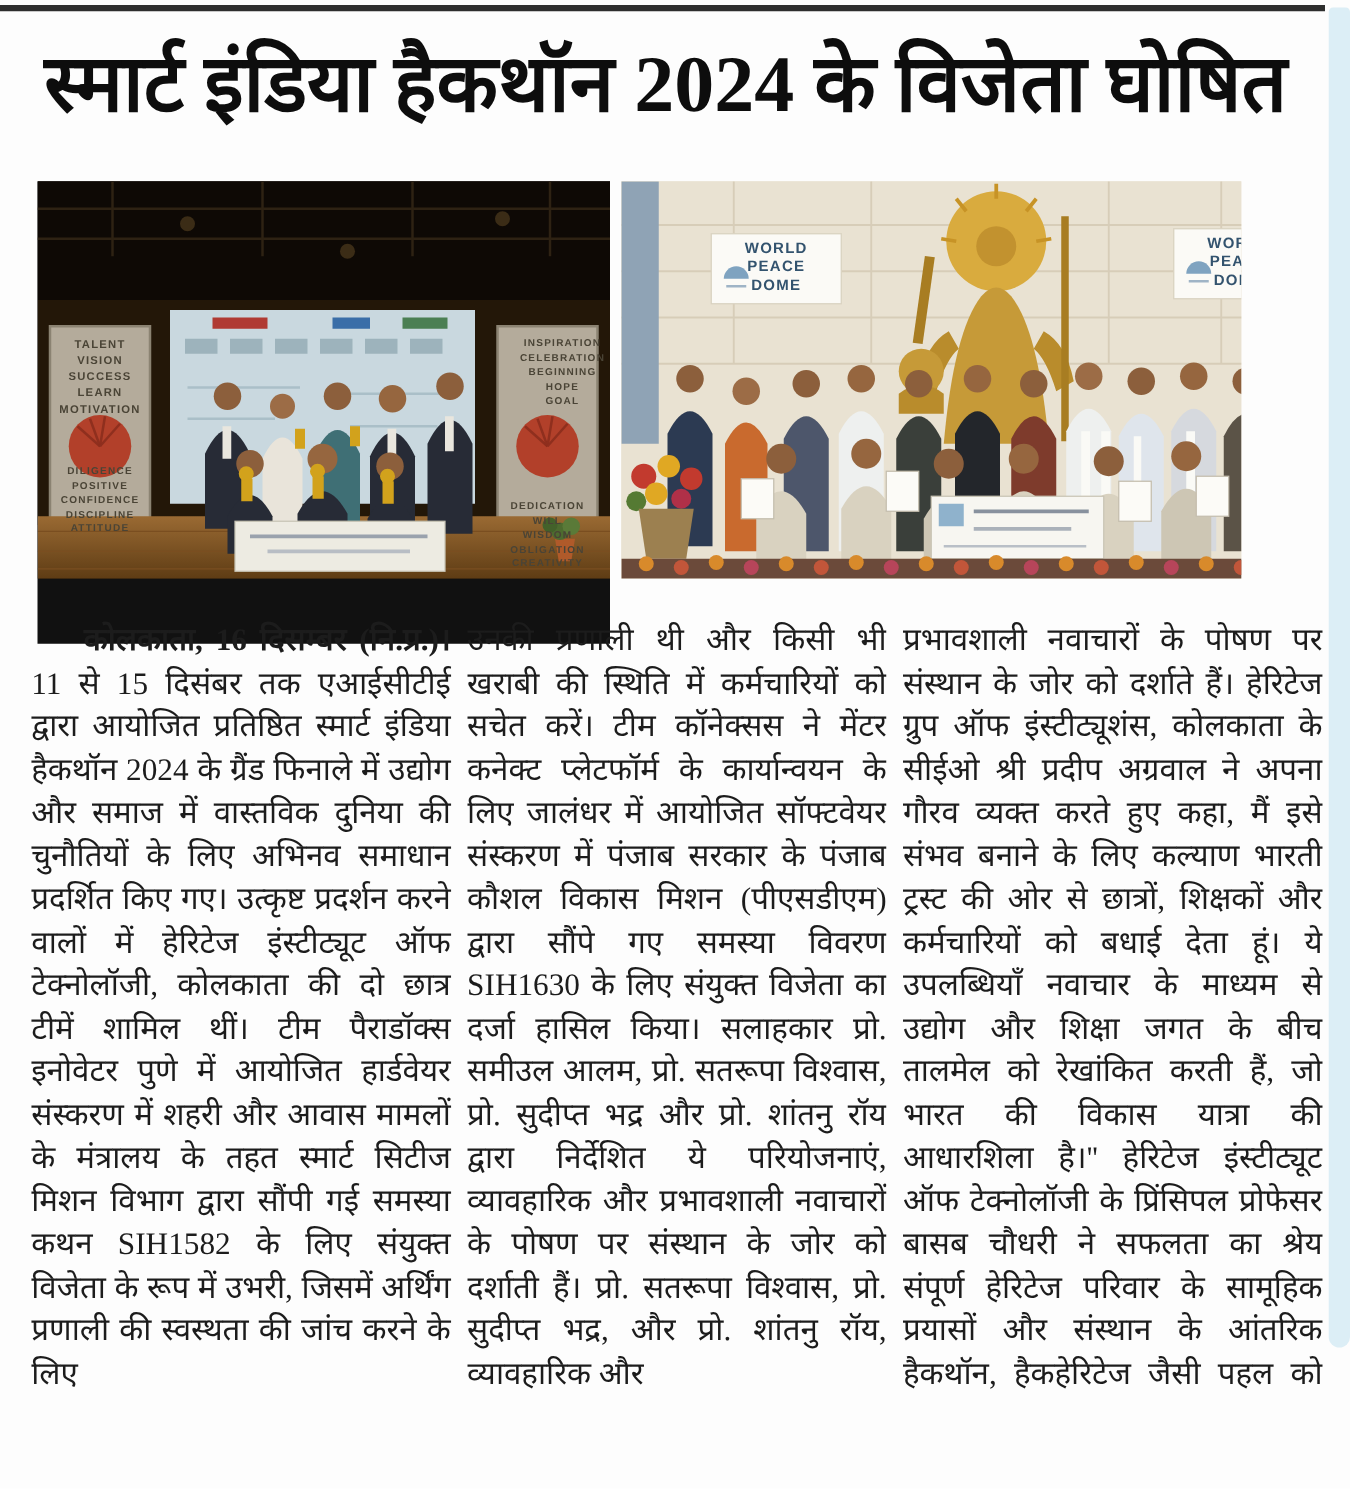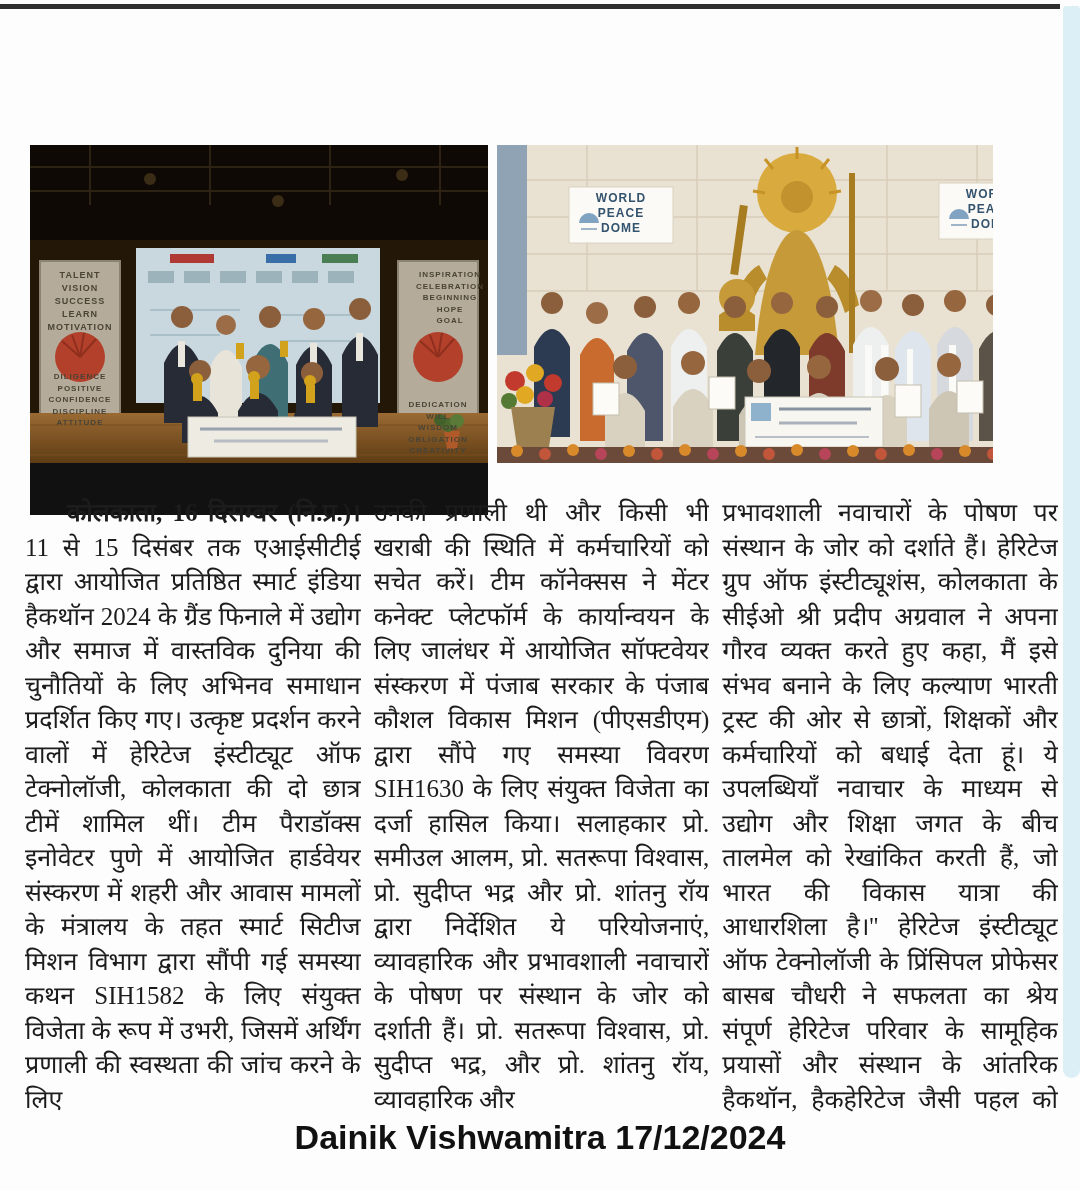--- a/index.html
+++ b/index.html
@@ -48,20 +48,21 @@
   }
 </style>
 </head>
 <body>
 
 <div class="page">
 
   <div class="top-rule"></div>
   <div class="edge-strip"></div>
 
+  <h1 class="headline">स्मार्ट इंडिया हैकथॉन 2024 के विजेता घोषित</h1>
 
   <div class="photo photo-left">
     <svg width="458" height="318" viewBox="0 0 458 318">
       <defs>
         <linearGradient id="floor" x1="0" y1="0" x2="0" y2="1">
           <stop offset="0" stop-color="#9a6a33"></stop>
             <stop offset="1" stop-color="#5e3c14"></stop>
         </linearGradient>
       </defs>
       <rect width="458" height="318" fill="#1a1108"></rect>
@@ -397,15 +398,14 @@
       <p class="indent"><span class="lead">कोलकाता, 16 दिसम्बर (नि.प्र.)।</span><span> 11 से 15 दिसंबर तक एआईसीटीई द्वारा आयोजित प्रतिष्ठित स्मार्ट इंडिया हैकथॉन 2024 के ग्रैंड फिनाले में उद्योग और समाज में वास्तविक दुनिया की चुनौतियों के लिए अभिनव समाधान प्रदर्शित किए गए। उत्कृष्ट प्रदर्शन करने वालों में हेरिटेज इंस्टीट्यूट ऑफ टेक्नोलॉजी, कोलकाता की दो छात्र टीमें शामिल थीं। टीम पैराडॉक्स इनोवेटर पुणे में आयोजित हार्डवेयर संस्करण में शहरी और आवास मामलों के मंत्रालय के तहत स्मार्ट सिटीज मिशन विभाग द्वारा सौंपी गई समस्या कथन SIH1582 के लिए संयुक्त विजेता के रूप में उभरी, जिसमें अर्थिंग प्रणाली की स्वस्थता की जांच करने के लिए</span></p>
     </div>
     <div class="col">
       <p><span>उनकी प्रणाली थी और किसी भी खराबी की स्थिति में कर्मचारियों को सचेत करें। टीम कॉनेक्सस ने मेंटर कनेक्ट प्लेटफॉर्म के कार्यान्वयन के लिए जालंधर में आयोजित सॉफ्टवेयर संस्करण में पंजाब सरकार के पंजाब कौशल विकास मिशन (पीएसडीएम) द्वारा सौंपे गए समस्या विवरण SIH1630 के लिए संयुक्त विजेता का दर्जा हासिल किया। सलाहकार प्रो. समीउल आलम, प्रो. सतरूपा विश्वास, प्रो. सुदीप्त भद्र और प्रो. शांतनु रॉय द्वारा निर्देशित ये परियोजनाएं, व्यावहारिक और प्रभावशाली नवाचारों के पोषण पर संस्थान के जोर को दर्शाती हैं। प्रो. सतरूपा विश्वास, प्रो. सुदीप्त भद्र, और प्रो. शांतनु रॉय, व्यावहारिक और</span></p>
     </div>
     <div class="col">
       <p><span>प्रभावशाली नवाचारों के पोषण पर संस्थान के जोर को दर्शाते हैं।  हेरिटेज ग्रुप ऑफ इंस्टीट्यूशंस, कोलकाता के सीईओ श्री प्रदीप अग्रवाल ने अपना गौरव व्यक्त करते हुए कहा, मैं इसे संभव बनाने के लिए कल्याण भारती ट्रस्ट की ओर से छात्रों, शिक्षकों और कर्मचारियों को बधाई देता हूं। ये उपलब्धियाँ नवाचार के माध्यम से उद्योग और शिक्षा जगत के बीच तालमेल को रेखांकित करती हैं, जो भारत की विकास यात्रा की आधारशिला है।'' हेरिटेज इंस्टीट्यूट ऑफ टेक्नोलॉजी के प्रिंसिपल प्रोफेसर बासब चौधरी ने सफलता का श्रेय संपूर्ण हेरिटेज परिवार के सामूहिक प्रयासों और संस्थान के आंतरिक हैकथॉन, हैकहेरिटेज जैसी पहल को दिया।</span></p>
     </div>
   </div>
 
-  <div class="footer-caption">Dainik Vishwamitra 17/12/2024</div>
 
 </div>
 
 </body></html>

